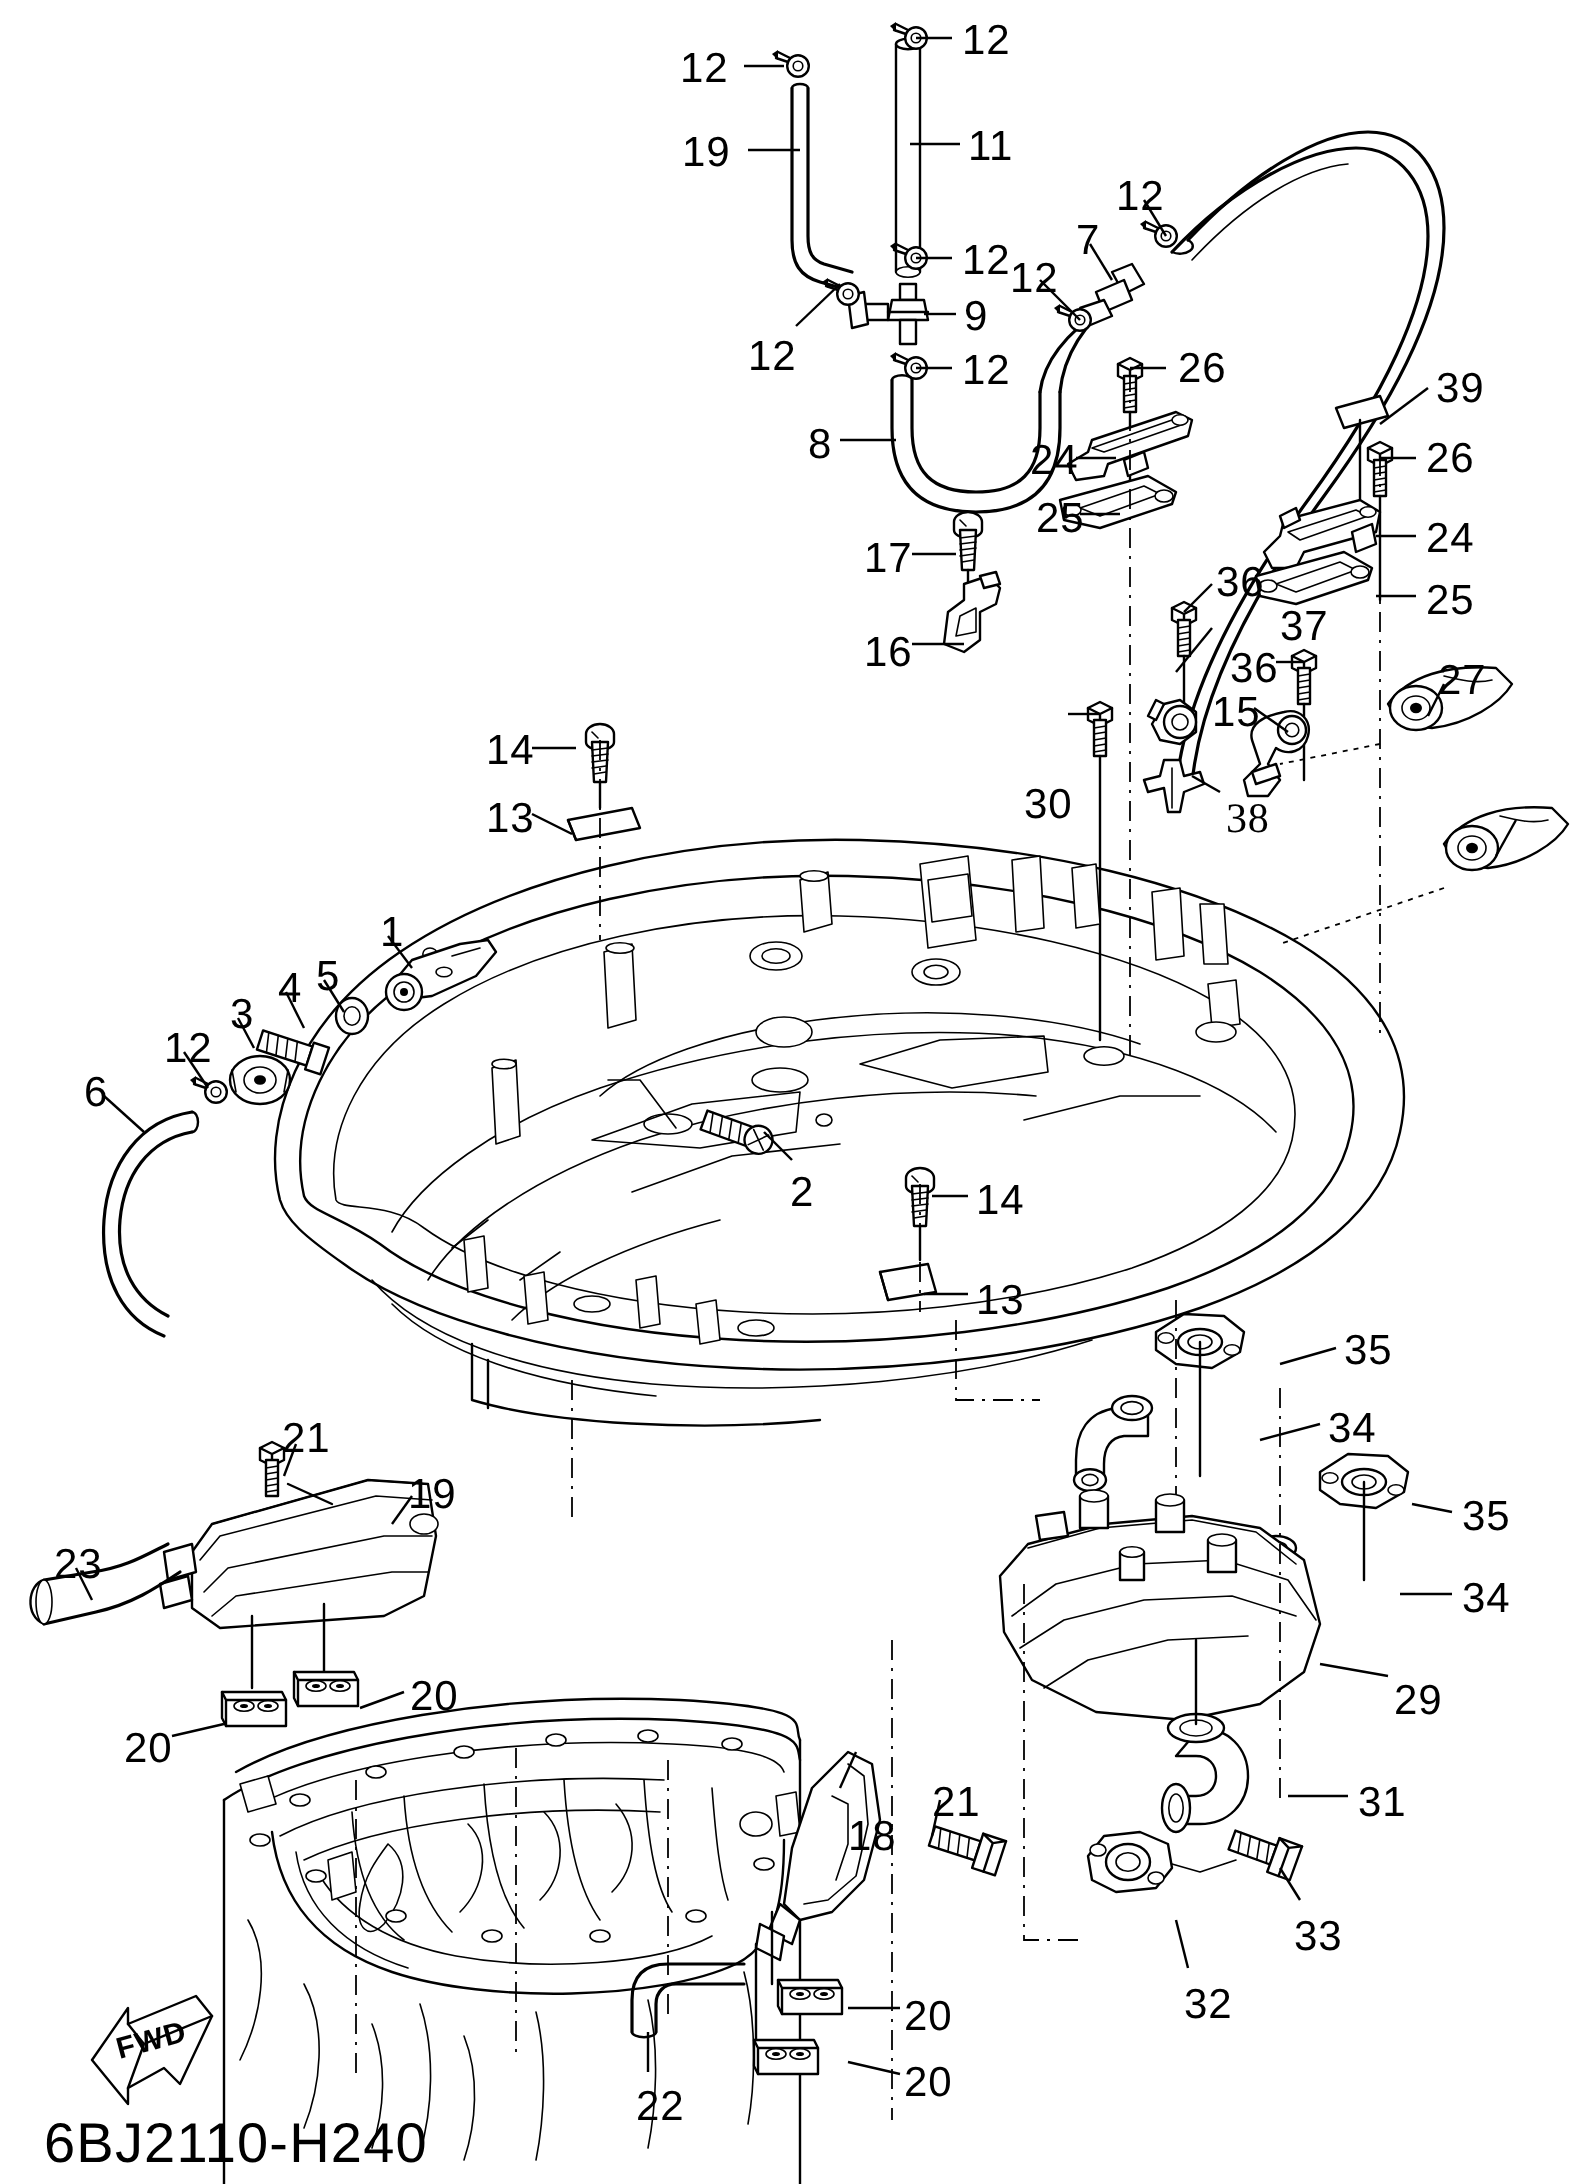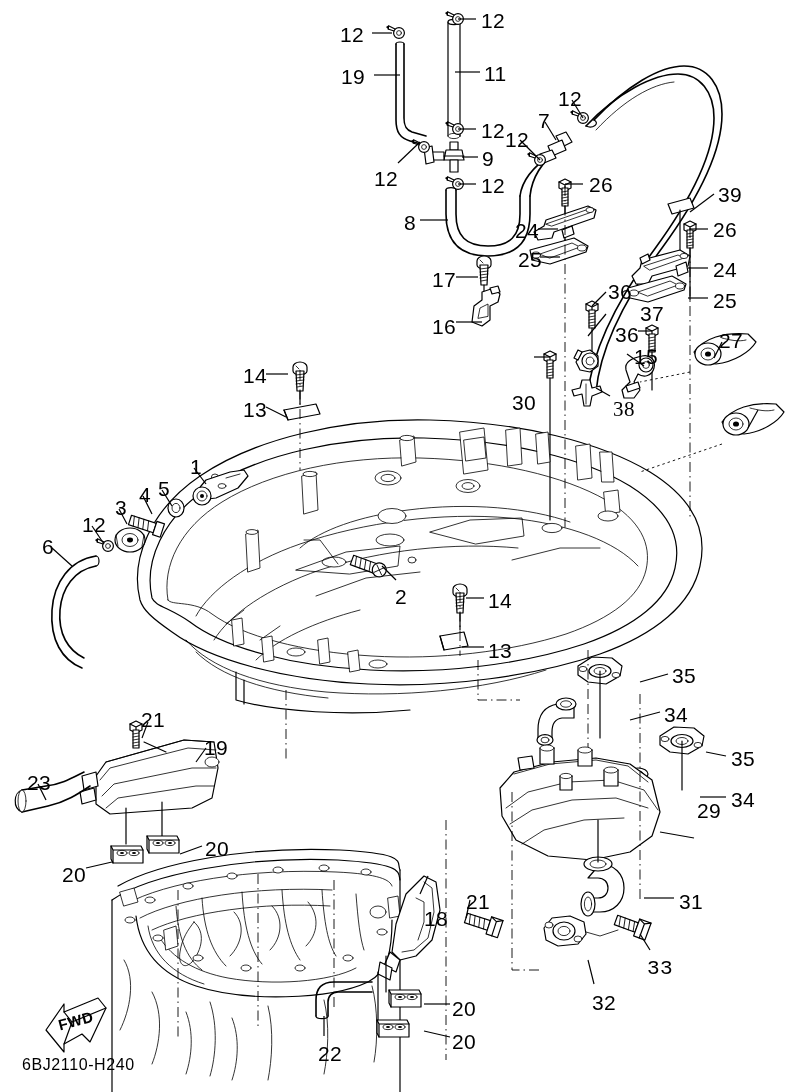--- a/index.html
+++ b/index.html
@@ -21,21 +21,21 @@
     letter-spacing:0.4px;
     color:#000;
     line-height:1;
     white-space:nowrap;
     user-select:none;
   }
   .partno{
     position:absolute;
     left:22px;top:1056px;
     font-family:"Liberation Sans", sans-serif;
-    font-size:16px;
+    font-size:28px;
     letter-spacing:0.6px;
     color:#000;
     white-space:nowrap;
   }
   .fwdlabel{
     position:absolute;
     font-family:"Liberation Sans", sans-serif;
     font-weight:bold;
     font-size:15px;
     color:#000;
@@ -560,43 +560,43 @@
       <div class="callout" style="left: 713px; top: 219px;">26</div>
       <div class="callout" style="left: 515px; top: 220px;">24</div>
       <div class="callout" style="left: 713px; top: 259px;">24</div>
       <div class="callout" style="left: 518px; top: 249px;">25</div>
       <div class="callout" style="left: 713px; top: 290px;">25</div>
       <div class="callout" style="left: 432px; top: 269px;">17</div>
       <div class="callout" style="left: 432px; top: 316px;">16</div>
       <div class="callout" style="left: 608px; top: 281px;">36</div>
       <div class="callout" style="left: 608px; top: 303px; margin-left: 32px;">37</div>
       <div class="callout" style="left: 615px; top: 324px;">36</div>
-      <div class="callout" style="left: 634px; top: 346px;">15</div>
+      <div class="callout" style="left: 606px; top: 346px;">15</div>
       <div class="callout" style="left: 512px; top: 350px; margin-top: 42px;">30</div>
       <div class="callout" style="left: 613px; top: 399px; font-family: Liberation Serif, serif;">38</div>
       <div class="callout" style="left: 719px; top: 330px;">27</div>
       <div class="callout" style="left: 757px; top: 398px; margin-left: 43px;">28</div>
       <div class="callout" style="left: 243px; top: 365px;">14</div>
       <div class="callout" style="left: 243px; top: 399px;">13</div>
       <div class="callout" style="left: 190px; top: 456px;">1</div>
       <div class="callout" style="left: 158px; top: 478px;">5</div>
       <div class="callout" style="left: 139px; top: 484px;">4</div>
       <div class="callout" style="left: 115px; top: 497px;">3</div>
       <div class="callout" style="left: 82px; top: 514px;">12</div>
       <div class="callout" style="left: 42px; top: 536px;">6</div>
       <div class="callout" style="left: 395px; top: 586px;">2</div>
       <div class="callout" style="left: 488px; top: 590px;">14</div>
       <div class="callout" style="left: 488px; top: 640px;">13</div>
       <div class="callout" style="left: 672px; top: 665px;">35</div>
       <div class="callout" style="left: 664px; top: 704px;">34</div>
       <div class="callout" style="left: 731px; top: 748px;">35</div>
       <div class="callout" style="left: 731px; top: 789px;">34</div>
-      <div class="callout" style="left: 697px; top: 800px;">29</div>
+      <div class="callout" style="left: 697px; top: 840px;">29</div>
       <div class="callout" style="left: 679px; top: 891px;">31</div>
-      <div class="callout" style="left: 647px; top: 958px; font-family: Liberation Mono, monospace;">33</div>
+      <div class="callout" style="left: 647px; top: 958px;">33</div>
       <div class="callout" style="left: 592px; top: 992px;">32</div>
       <div class="callout" style="left: 141px; top: 709px;">21</div>
       <div class="callout" style="left: 204px; top: 737px;">19</div>
       <div class="callout" style="left: 27px; top: 772px;">23</div>
       <div class="callout" style="left: 205px; top: 838px;">20</div>
       <div class="callout" style="left: 62px; top: 864px;">20</div>
       <div class="callout" style="left: 424px; top: 908px;">18</div>
       <div class="callout" style="left: 466px; top: 891px;">21</div>
       <div class="callout" style="left: 452px; top: 998px;">20</div>
       <div class="callout" style="left: 452px; top: 1031px;">20</div>

